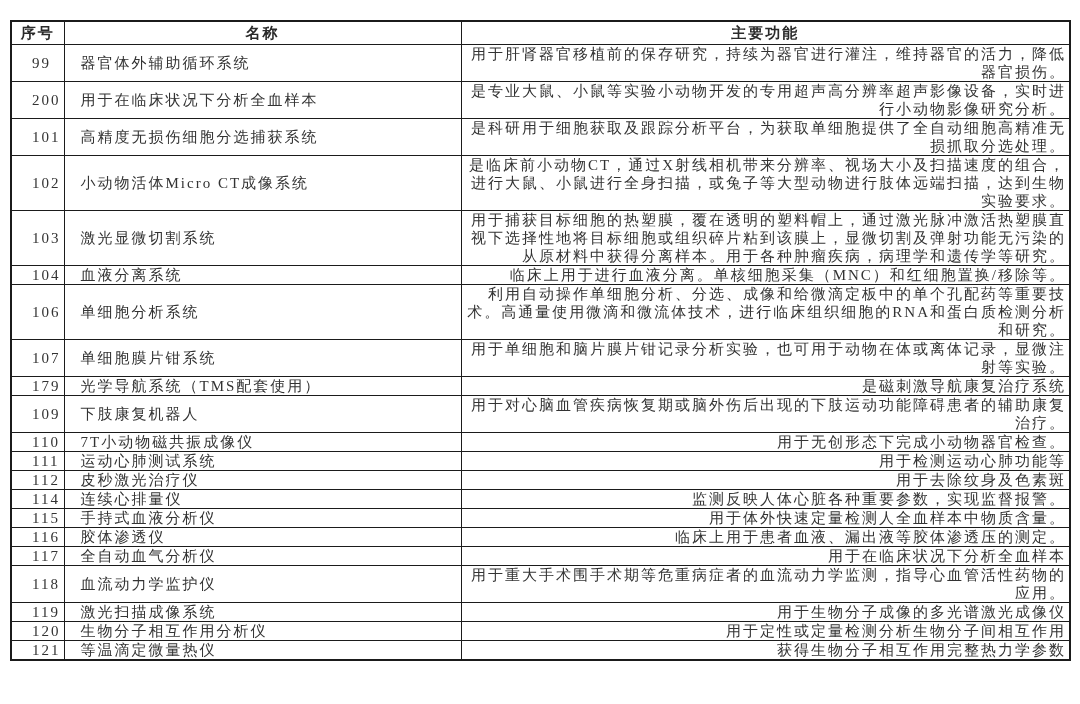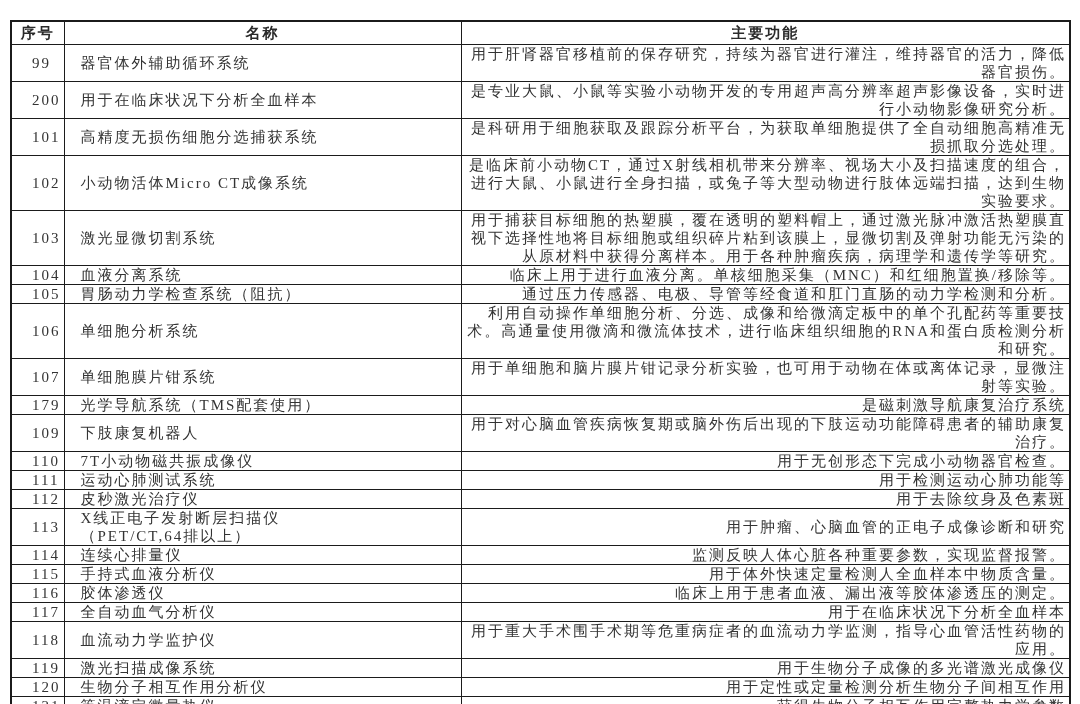--- a/index.html
+++ b/index.html
@@ -101,25 +101,20 @@
         <td class="c1">103</td>
         <td class="c2">激光显微切割系统</td>
         <td class="c3">用于捕获目标细胞的热塑膜，覆在透明的塑料帽上，通过激光脉冲激活热塑膜直视下选择性地将目标细胞或组织碎片粘到该膜上，显微切割及弹射功能无污染的从原材料中获得分离样本。用于各种肿瘤疾病，病理学和遗传学等研究。</td>
       </tr>
       <tr>
         <td class="c1">104</td>
         <td class="c2">血液分离系统</td>
         <td class="c3">临床上用于进行血液分离。单核细胞采集（MNC）和红细胞置换/移除等。</td>
       </tr>
       <tr>
-        <td class="c1">105</td>
-        <td class="c2">胃肠动力学检查系统（阻抗）</td>
-        <td class="c3">通过压力传感器、电极、导管等经食道和肛门直肠的动力学检测和分析。</td>
-      </tr>
-      <tr>
         <td class="c1">106</td>
         <td class="c2">单细胞分析系统</td>
         <td class="c3">利用自动操作单细胞分析、分选、成像和给微滴定板中的单个孔配药等重要技术。高通量使用微滴和微流体技术，进行临床组织细胞的RNA和蛋白质检测分析和研究。</td>
       </tr>
       <tr>
         <td class="c1">107</td>
         <td class="c2">单细胞膜片钳系统</td>
         <td class="c3">用于单细胞和脑片膜片钳记录分析实验，也可用于动物在体或离体记录，显微注射等实验。</td>
       </tr>
       <tr>
@@ -139,26 +134,20 @@
       </tr>
       <tr>
         <td class="c1">111</td>
         <td class="c2">运动心肺测试系统</td>
         <td class="c3">用于检测运动心肺功能等</td>
       </tr>
       <tr>
         <td class="c1">112</td>
         <td class="c2">皮秒激光治疗仪</td>
         <td class="c3">用于去除纹身及色素斑</td>
-      </tr>
-      <tr>
-        <td class="c1">113</td>
-        <td class="c2">X线正电子发射断层扫描仪
-（PET/CT,64排以上）</td>
-        <td class="c3">用于肿瘤、心脑血管的正电子成像诊断和研究</td>
       </tr>
       <tr>
         <td class="c1">114</td>
         <td class="c2">连续心排量仪</td>
         <td class="c3">监测反映人体心脏各种重要参数，实现监督报警。</td>
       </tr>
       <tr>
         <td class="c1">115</td>
         <td class="c2">手持式血液分析仪</td>
         <td class="c3">用于体外快速定量检测人全血样本中物质含量。</td>

